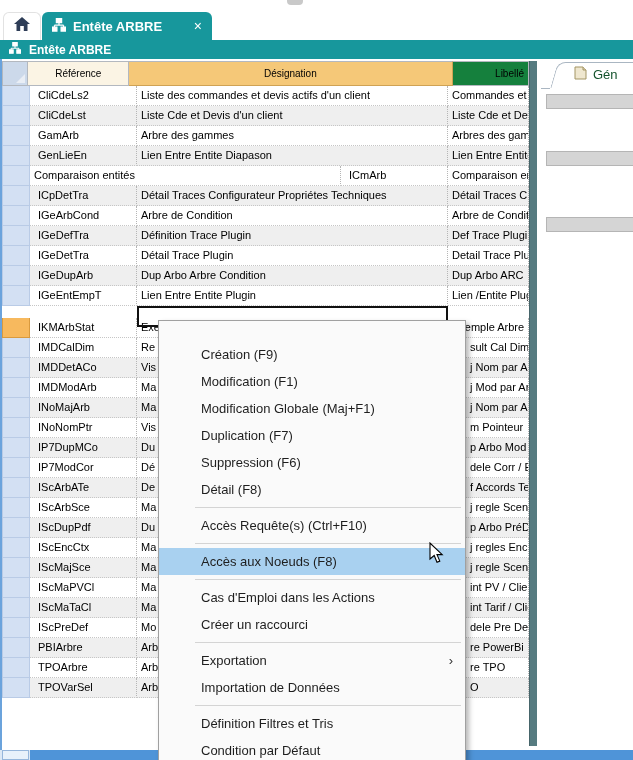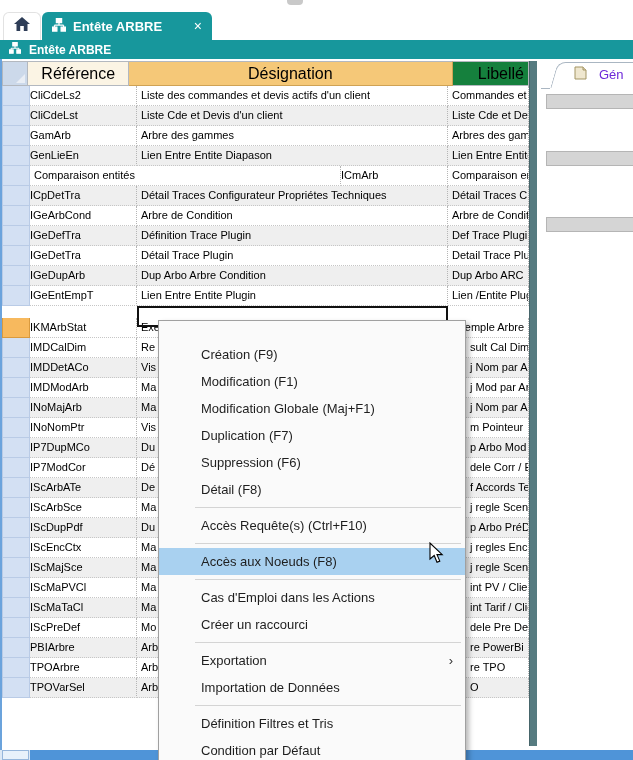--- a/index.html
+++ b/index.html
@@ -28,21 +28,21 @@
   
   .titlebar {
     left:0; top:40px; width:633px; height:19px; background:#17979c; color:#fff;
     display:flex; align-items:center; gap:8px; padding-left:9px;
     font-size:12px; font-weight:600;
   }
 
   .win-left-border { left:0; top:59px; width:2px; height:691px; background:#6ba3dc; }
 
   
-  .thead { left:2px; top:61px; width:527px; height:25px; display:flex; font-size:16px; }
+  .thead { left:2px; top:61px; width:527px; height:25px; display:flex; font-size:10px; }
   .th {
     height:25px; display:flex; align-items:center; justify-content:center;
     border:1px solid #b3b8bf; border-left:none; overflow:hidden; white-space:nowrap;
   }
   .th.corner { width:28px; background:#ccd9ea; border-left:1px solid #b3b8bf; position:relative; }
   .th.corner::after {
     content:""; position:absolute; right:2px; bottom:2px; width:0; height:0;
     border-left:9px solid transparent; border-bottom:9px solid #e9eef5;
   }
   .th.ref { width:107px; background:#fbf4e4; }
@@ -55,21 +55,21 @@
   .trow.selected { background:#fff;margin-top:12px; }
   .cell {
     height:20px; line-height:19px; font-size:11px; white-space:nowrap; overflow:hidden;
     border-right:1px dotted #b5b5b5; border-bottom:1px dotted #c6c6c6;
   }
   .gcell {
     width:28px; height:20px; background:#d3e0f3;
     border:1px solid #b9cbe6; border-top:none;
   }
   .trow.selected .gcell { background:#f7b95e; border-color:#d99a3e; }
-  .c-ref { width:107px; padding-left:0; background:transparent; }
+  .c-ref { width:107px; padding-left:8px; background:transparent; }
   .c-des { width:311px; padding-left:4px; }
   .c-lib { width:81px; padding-left:4px; }
   .c-lib.covered { padding-left:22px; }
 
   
   .focus-cell { left:137px; top:306px; width:311px; height:21px; border:2px solid #111; z-index:5; }
 
   
   .vscroll { left:529px; top:61px; width:8px; height:685px; background:#567b80; border-left:1px solid #46656a; }
   .hscroll-track { left:0; top:750px; width:633px; height:10px; background:#dbe7f5; }
@@ -77,22 +77,22 @@
   .hscroll-thumb { left:30px; top:750px; width:603px; height:10px; background:#4f94d8; }
 
   
   .ptab { left:548px; top:62px; width:95px; height:26px; }
   .ptab-shape {
     position:absolute; left:6px; top:0; width:95px; height:26px; background:#fff;
     border:1px solid #aab6c2; border-bottom:none; border-radius:8px 0 0 0;
     transform:skewX(-16deg);
   }
   .ptab-content {
-    position:absolute; left:26px; top:4px; display:flex; align-items:center; gap:12px;
-    font-size:13px; color:#6d28d9; white-space:nowrap;
+    position:absolute; left:26px; top:4px; display:flex; align-items:center; gap:6px;
+    font-size:13px; color:#14532d; white-space:nowrap;
   }
   .pframe-line { left:541px; top:88px; width:9px; height:1px; background:#aab6c2; }
   .pbar { left:546px; width:96px; height:15px; background:#d5d5d5; border:1px solid #b5b5b5; }
   .pbar.b1 { top:94px; } .pbar.b2 { top:151px; } .pbar.b3 { top:217px; }
 
   
   .cmenu {
     left:158px; top:320px; width:308px; background:#fafafa;
     border:1px solid #a0a0a0; box-shadow:3px 3px 5px rgba(0,0,0,0.28);
     padding:20px 0; z-index:10; font-size:13px; color:#1e1e1e;

